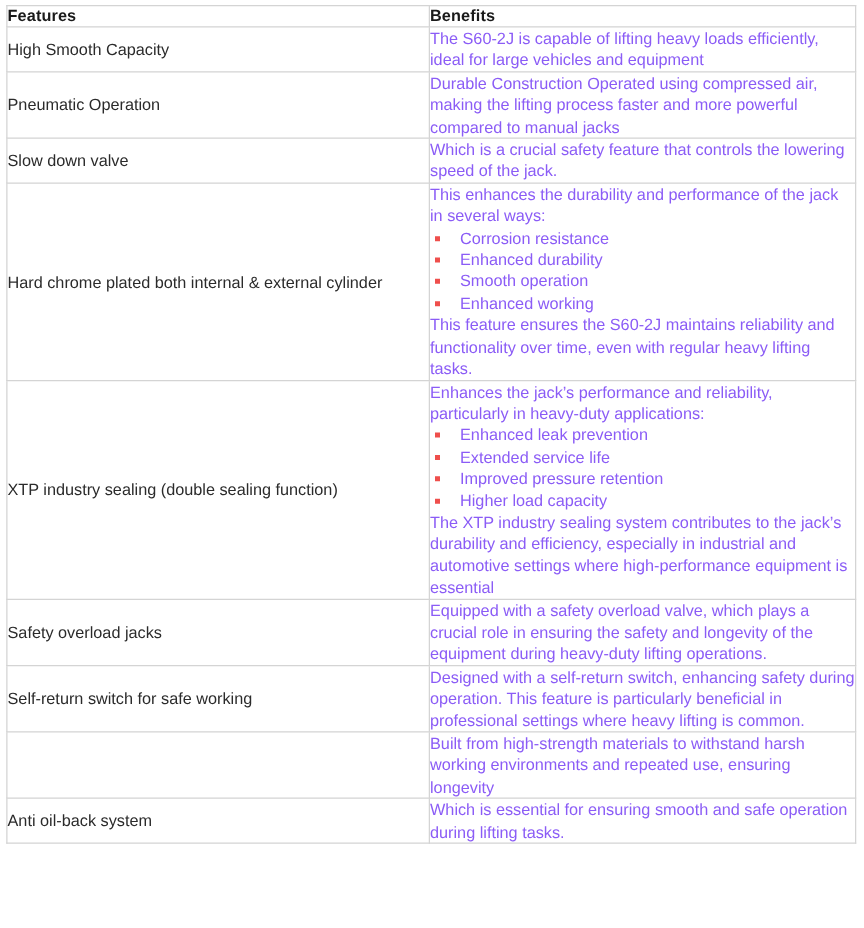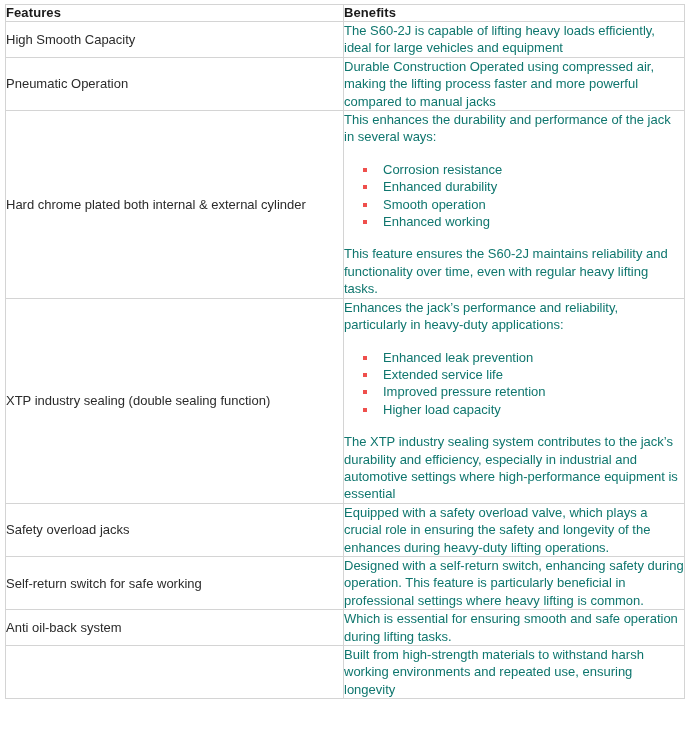--- a/index.html
+++ b/index.html
@@ -60,32 +60,32 @@
     font-size: 13px;
     color: #2b2b2b;
     line-height: 17px;
     vertical-align: middle;
   }
 
   
   td.benefit-cell {
     padding: 5px 8px 6px 8px;
     font-size: 13px;
-    color: #0f766e;
+    color: #8b5cf6;
     line-height: 17.4px;
     vertical-align: top;
   }
 
   td.benefit-cell p {
     margin: 0;
   }
 
   td.benefit-cell ul.bullet-list {
     list-style: none;
-    margin: 15px;
+    margin: 0;
     padding: 0;
   }
 
   td.benefit-cell ul.bullet-list li {
     position: relative;
     padding-left: 24px;
     line-height: 17.4px;
   }
 
   td.benefit-cell ul.bullet-list li .bullet-square {
@@ -122,20 +122,26 @@
             <p>The S60-2J is capable of lifting heavy loads efficiently, ideal for large vehicles and equipment</p>
           </td>
         </tr>
         <tr>
           <td class="feature-cell"><span>Pneumatic Operation</span></td>
           <td class="benefit-cell">
             <p>Durable Construction Operated using compressed air, making the lifting process faster and more powerful compared to manual jacks</p>
           </td>
         </tr>
         <tr>
+          <td class="feature-cell"><span>Slow down valve</span></td>
+          <td class="benefit-cell">
+            <p>Which is a crucial safety feature that controls the lowering speed of the jack.</p>
+          </td>
+        </tr>
+        <tr>
           <td class="feature-cell"><span>Hard chrome plated both internal &amp; external cylinder</span></td>
           <td class="benefit-cell">
             <p>This enhances the durability and performance of the jack in several ways:</p>
             <ul class="bullet-list">
               <li><span class="bullet-square"></span><span>Corrosion resistance</span></li>
               <li><span class="bullet-square"></span><span>Enhanced durability</span></li>
               <li><span class="bullet-square"></span><span>Smooth operation</span></li>
               <li><span class="bullet-square"></span><span>Enhanced working</span></li>
             </ul>
             <p>This feature ensures the S60-2J maintains reliability and functionality over time, even with regular heavy lifting tasks.</p>
@@ -150,36 +156,36 @@
               <li><span class="bullet-square"></span><span>Extended service life</span></li>
               <li><span class="bullet-square"></span><span>Improved pressure retention</span></li>
               <li><span class="bullet-square"></span><span>Higher load capacity</span></li>
             </ul>
             <p>The XTP industry sealing system contributes to the jack’s durability and efficiency, especially in industrial and automotive settings where high-performance equipment is essential</p>
           </td>
         </tr>
         <tr>
           <td class="feature-cell"><span>Safety overload jacks</span></td>
           <td class="benefit-cell">
-            <p>Equipped with a safety overload valve, which plays a crucial role in ensuring the safety and longevity of the enhances during heavy-duty lifting operations.</p>
+            <p>Equipped with a safety overload valve, which plays a crucial role in ensuring the safety and longevity of the equipment during heavy-duty lifting operations.</p>
           </td>
         </tr>
         <tr>
           <td class="feature-cell"><span>Self-return switch for safe working</span></td>
           <td class="benefit-cell">
             <p>Designed with a self-return switch, enhancing safety during operation. This feature is particularly beneficial in professional settings where heavy lifting is common.</p>
           </td>
         </tr>
         <tr>
+          <td class="feature-cell"><span class="empty-feature"></span></td>
+          <td class="benefit-cell">
+            <p>Built from high-strength materials to withstand harsh working environments and repeated use, ensuring longevity</p>
+          </td>
+        </tr>
+        <tr>
           <td class="feature-cell"><span>Anti oil-back system</span></td>
           <td class="benefit-cell">
             <p>Which is essential for ensuring smooth and safe operation during lifting tasks.</p>
-          </td>
-        </tr>
-        <tr>
-          <td class="feature-cell"><span class="empty-feature"></span></td>
-          <td class="benefit-cell">
-            <p>Built from high-strength materials to withstand harsh working environments and repeated use, ensuring longevity</p>
           </td>
         </tr>
       </tbody>
   </table>
 </div>
 
 </body></html>

